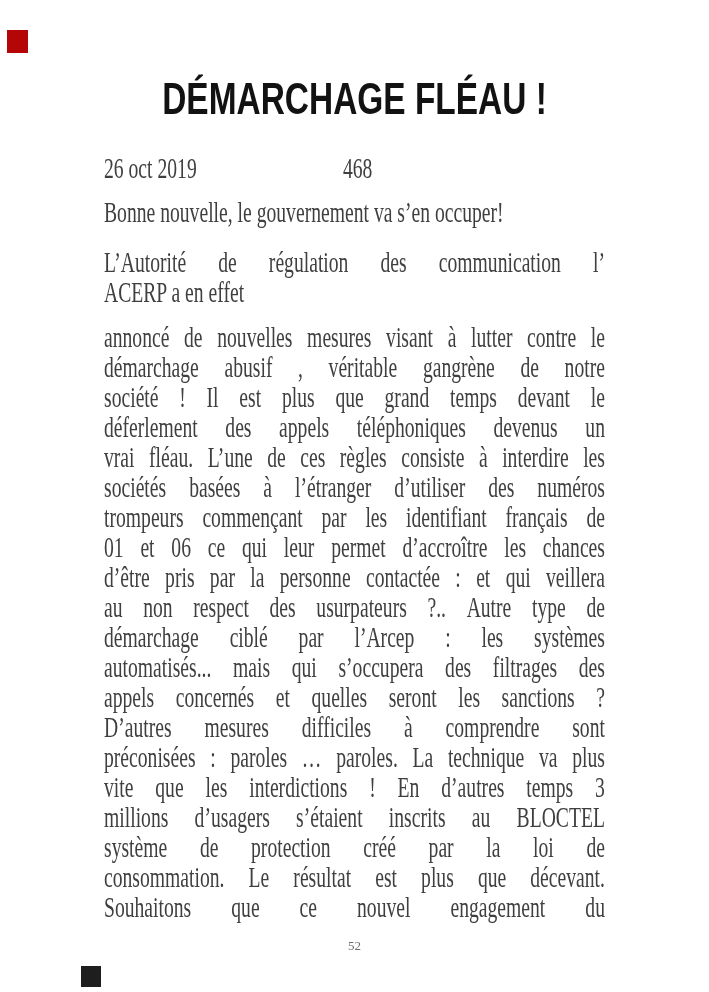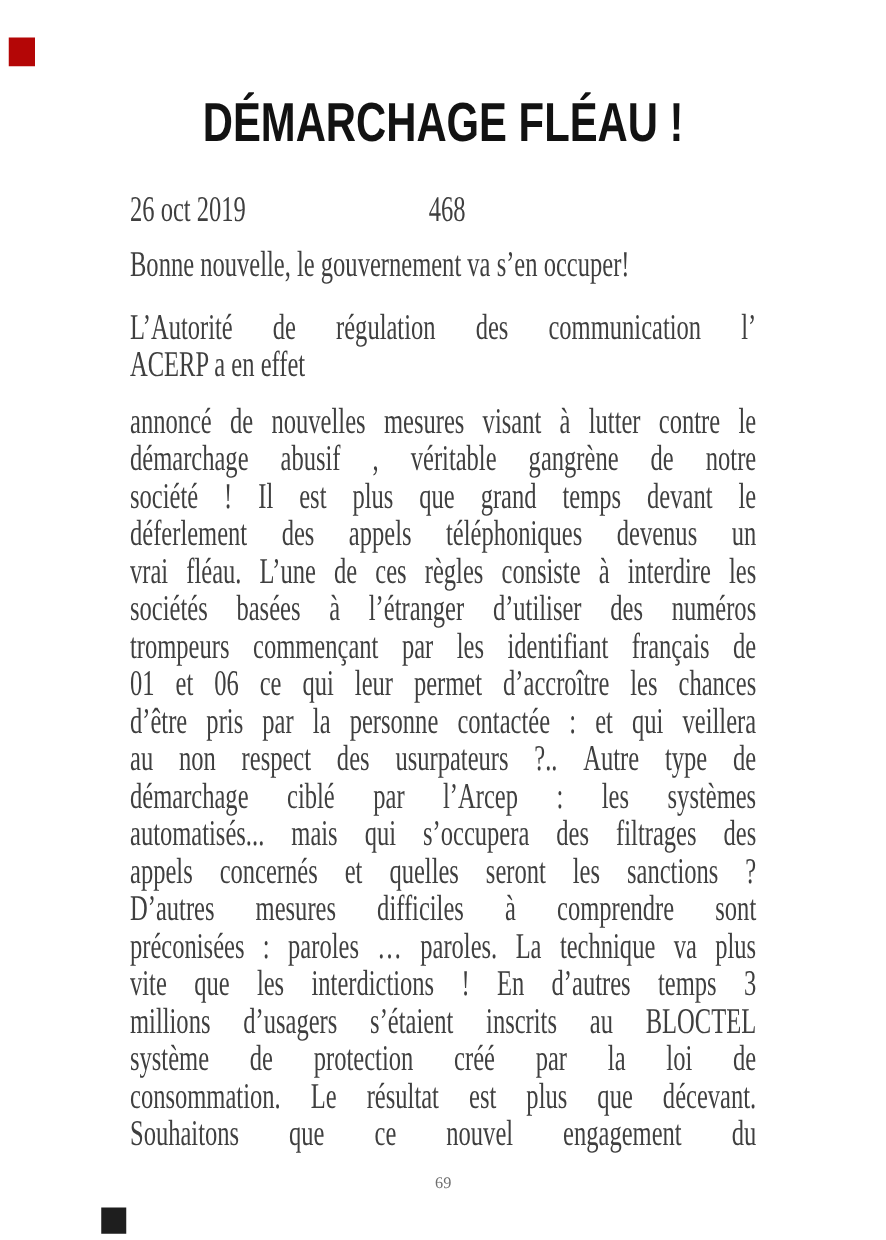--- a/index.html
+++ b/index.html
@@ -293,17 +293,17 @@
           <span>que</span>
           <span>ce</span>
           <span>nouvel</span>
           <span>engagement</span>
           <span>du</span>
         </div>
       </div>
 
   </div>
 
-  <div class="pagenum" style="color: rgb(110, 110, 110);">69</div>
+  <div class="pagenum" style="color: rgb(110, 110, 110);">52</div>
 
   <div class="marker black" style="background: rgb(30, 30, 30);"></div>
 
 </div>
 
 </body></html>

